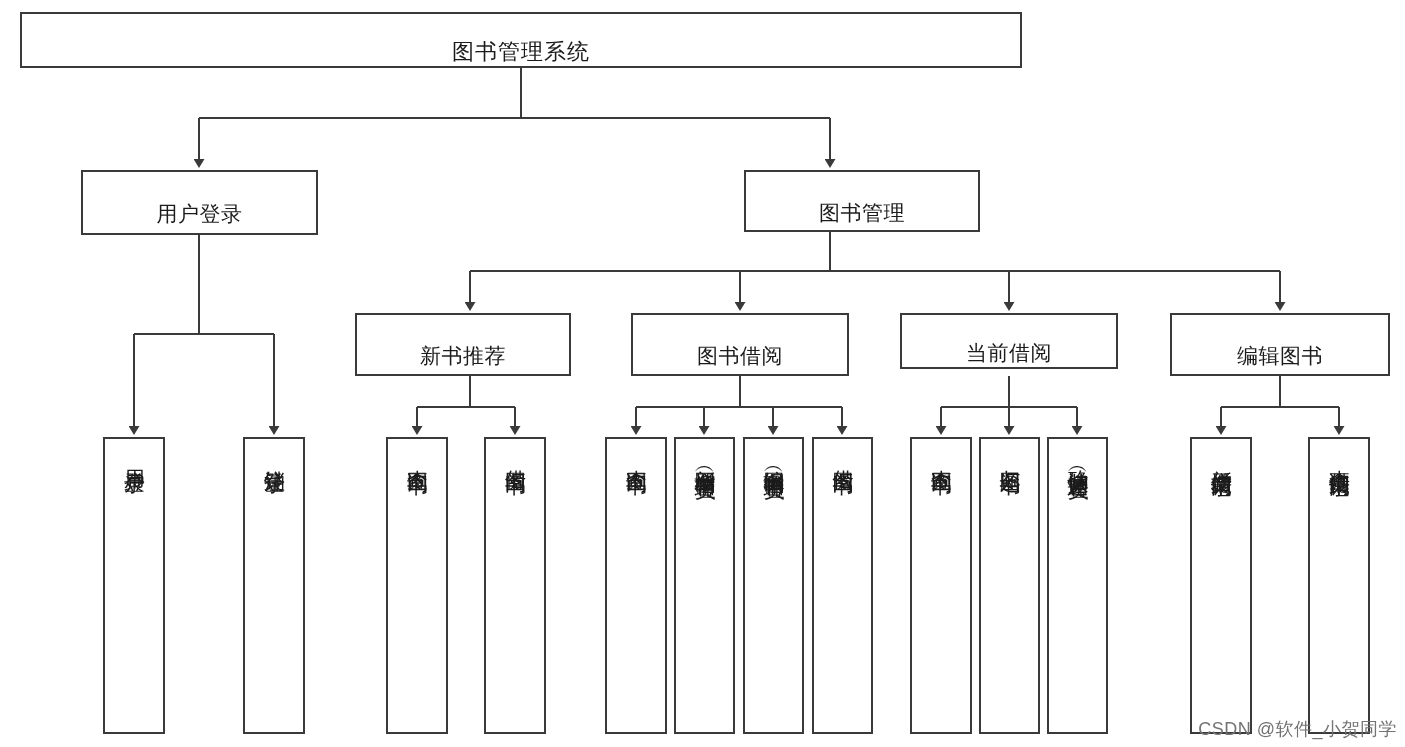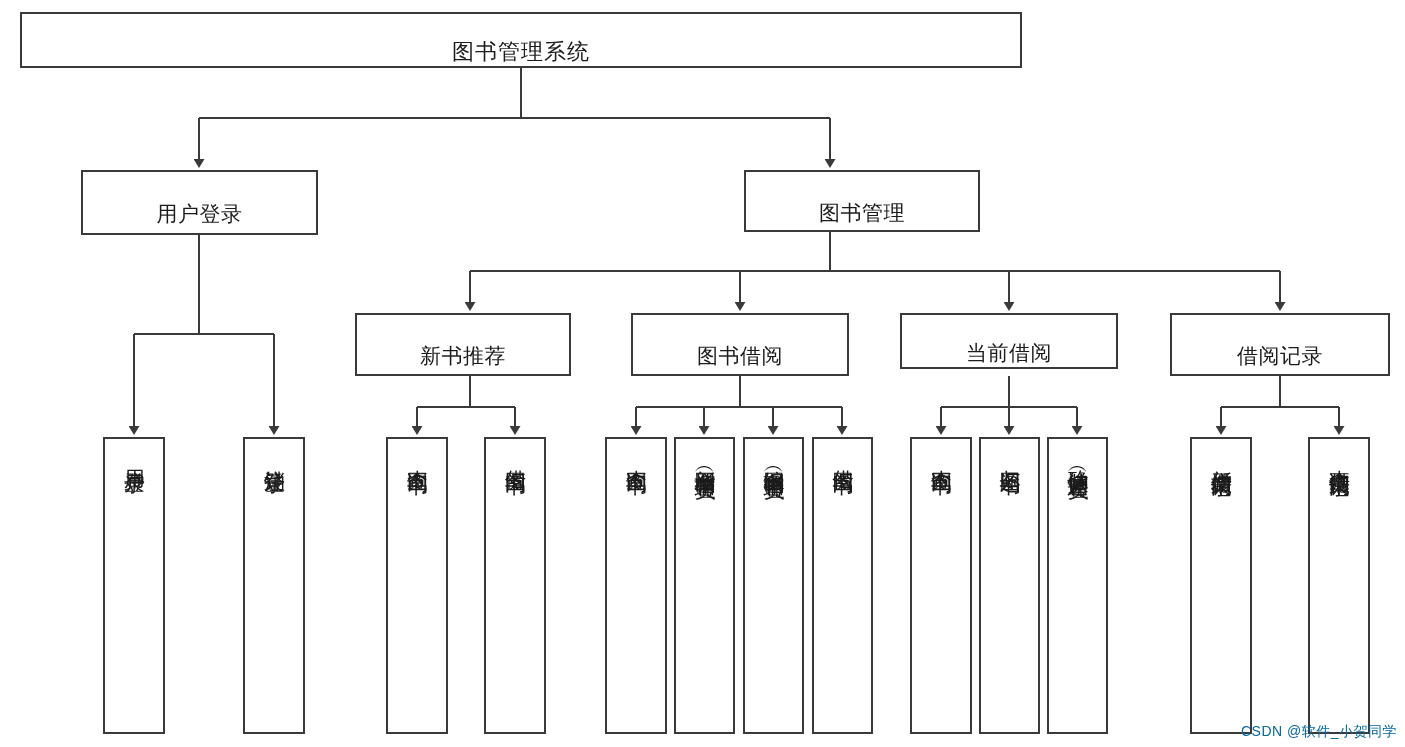--- a/index.html
+++ b/index.html
@@ -61,22 +61,22 @@
     text-orientation: upright;
     font-size: 21px;
     line-height: 1.18;
     letter-spacing: 1.5px;
     white-space: nowrap;
   }
   .watermark {
     position: absolute;
     right: 8px;
     bottom: 6px;
-    font-size: 14px;
-    color: #0369a1;
+    font-size: 18px;
+    color: #737373;
     z-index: 5;
     white-space: nowrap;
     letter-spacing: 0.5px;
   }
 </style>
 </head>
 <body>
 
 <div id="canvas">
 
@@ -149,21 +149,21 @@
 
   <div class="node horiz" style="left:631px; top:313px; width:218px; height:63px;">
     <span class="label">图书借阅</span>
   </div>
 
   <div class="node horiz" style="left:900px; top:313px; width:218px; height:56px;">
     <span class="label">当前借阅</span>
   </div>
 
   <div class="node horiz" style="left:1170px; top:313px; width:220px; height:63px;">
-    <span class="label">借阅记录</span>
+    <span class="label">编辑图书</span>
   </div>
 
   <div class="node vert" style="left:103px; top:437px; width:62px; height:297px;">
     <span class="label">用户登录</span>
   </div>
 
   <div class="node vert" style="left:243px; top:437px; width:62px; height:297px;">
     <span class="label">注销登录</span>
   </div>
 

